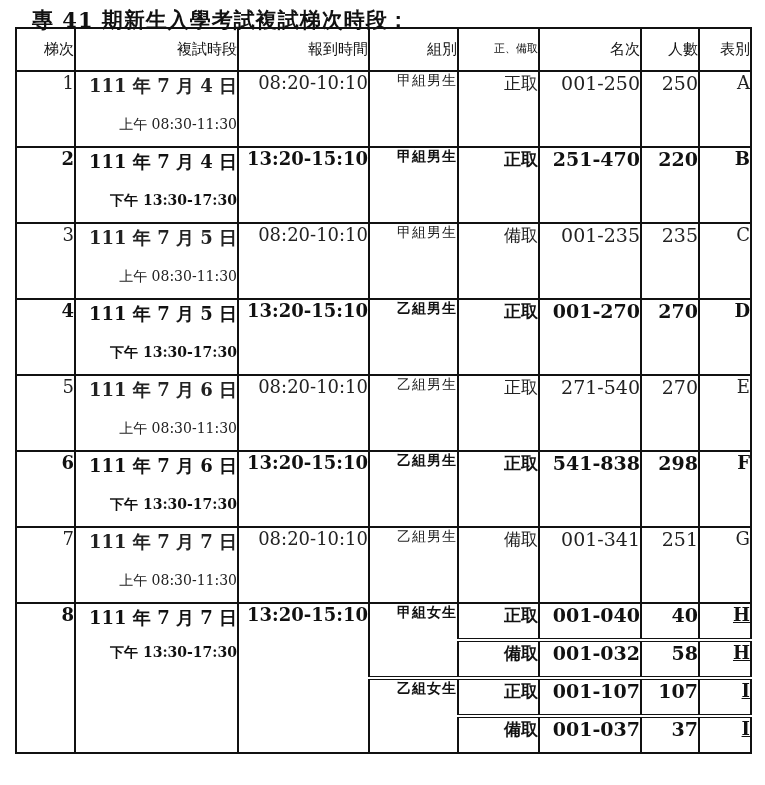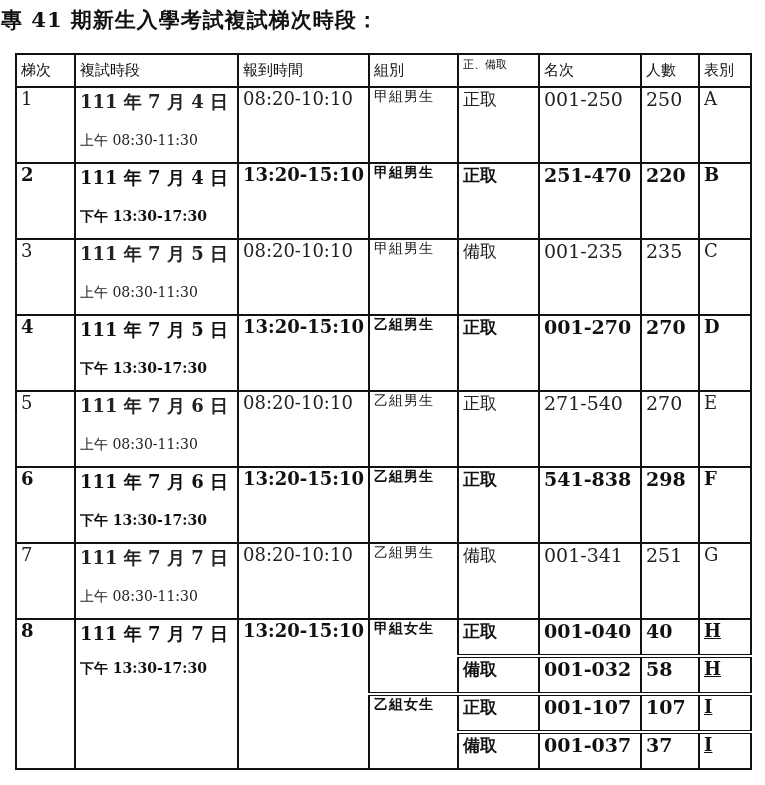--- a/index.html
+++ b/index.html
@@ -1,25 +1,25 @@
 <!DOCTYPE html>
 <html><head>
 <meta charset="utf-8">
 <style>
   html, body { margin:0; padding:0; background:#ffffff; }
   body { width:765px; height:785px; position:relative; overflow:hidden;
          font-family: "DejaVu Serif", "Liberation Serif", serif; color:#111; }
-  .title { position:absolute; left:1px; top:6px; font-size:21px; font-weight:bold;
+  .title { position:absolute; left:32px; top:6px; font-size:21px; font-weight:bold;
            letter-spacing:1px; white-space:nowrap; }
-  table.sched { position:absolute; left:15px; top:53px; border-collapse:collapse;
-                table-layout:fixed; }
+  table.sched { position:absolute; left:15px; top:27px; border-collapse:collapse;
+                table-layout:fixed;text-align:right; }
   table.sched td { border:2px solid #111; vertical-align:top; padding:0 0 0 4px;
                    overflow:hidden; white-space:nowrap; }
   tr.hdr td { height:29px; font-size:15px; vertical-align:middle; }
-  tr.hdr td.small { font-size:11px; vertical-align:top; padding-top:2px; }
+  tr.hdr td.small { font-size:11px; vertical-align:top; padding-top:12px; }
   tr.row td { height:74px; }
   .c-n { font-size:18px; padding-top:2px; }
   .date { font-size:18px; padding-top:2px;font-weight:bold; }
   .sub { font-size:14px; margin-top:18px; }
   .t { font-size:18px; padding-top:2px; }
   .grp { font-size:14px; padding-top:4px; letter-spacing:1px; }
   .st { font-size:17px; padding-top:2px;margin-left:8px; }
   .rk { font-size:19px; padding-top:2px; }
   .ct { font-size:19px; padding-top:2px; }
   .fm { font-size:18px; padding-top:2px; }

